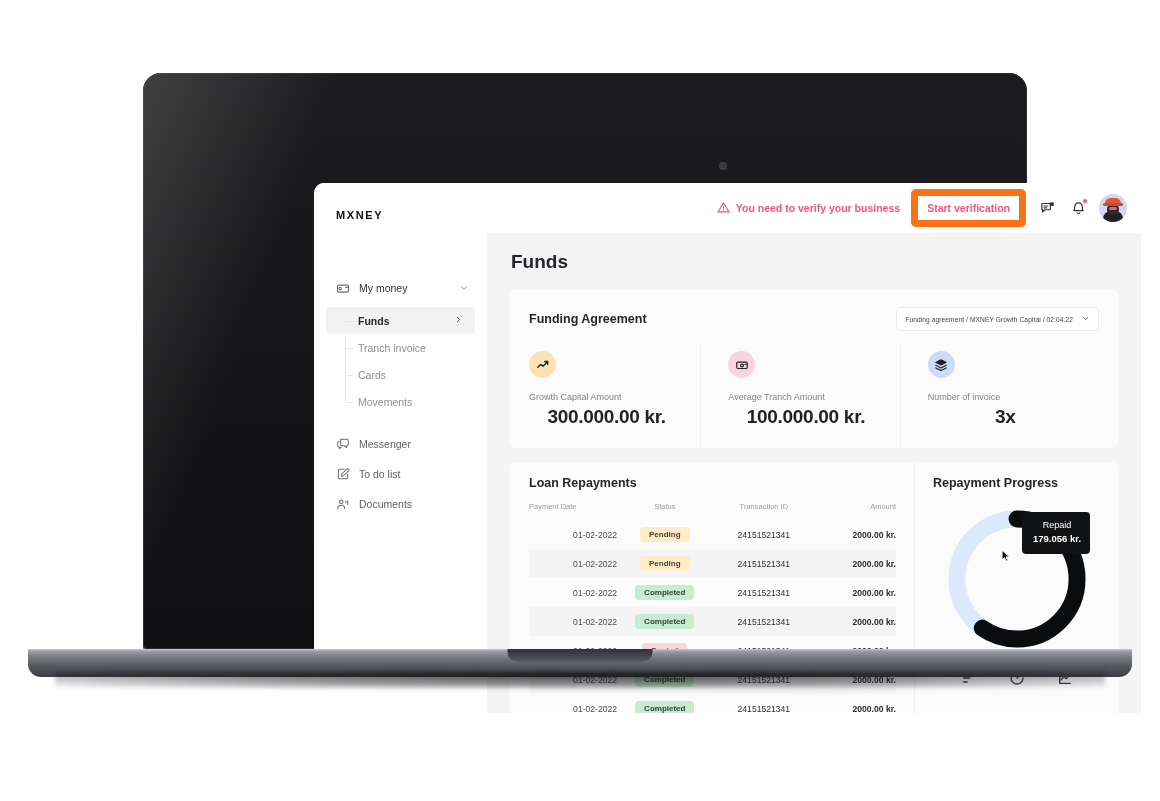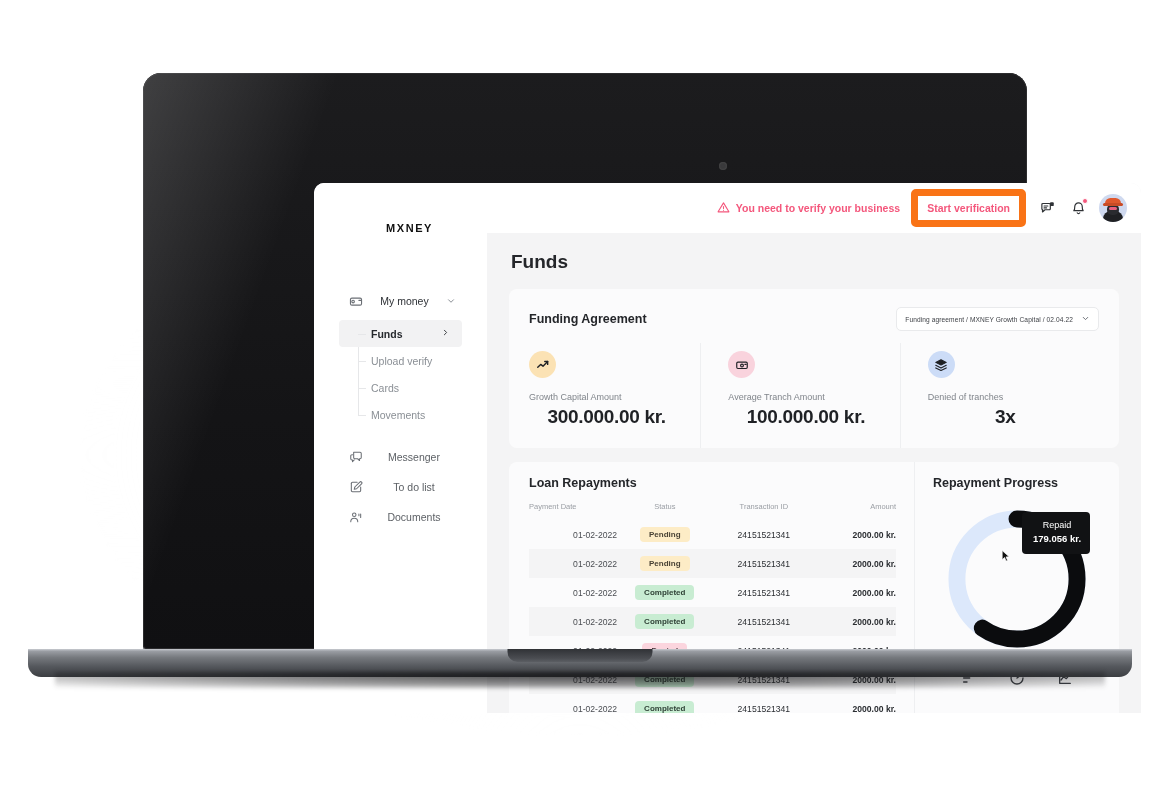--- a/index.html
+++ b/index.html
@@ -70,21 +70,21 @@
     background: radial-gradient(ellipse at 50% 0%, rgba(20,20,22,.85) 0%, rgba(20,20,22,.45) 55%, rgba(20,20,22,0) 100%);
     filter: blur(2px);
   }
 
   
   .app { display: flex; width: 100%; height: 100%; background:#f4f4f5; }
 
   
   .sidebar {
     width: 173px; flex: 0 0 173px; background:#fff;
-    padding: 17px; display:flex; flex-direction:column;text-align:center;
+    padding: 4px; display:flex; flex-direction:column;
   }
   .brand {
     font-size: 11px; font-weight: 700; letter-spacing: 1.6px;
     color:#111; padding: 22px 0 0 18px;
   }
   .nav { margin-top: 52px; }
   .nav-row {
     display:flex; align-items:center; gap:9px;
     height: 30px; padding: 0 14px 0 18px;
     font-size: 10.5px; color:#5d6166; cursor:pointer;
@@ -249,21 +249,21 @@
             <div class="subnav">
               <div class="sub-row active">
                 <span>Funds</span>
                 <span class="arrow">
                   <svg viewBox="0 0 24 24" width="9" height="9" fill="none" stroke="currentColor" stroke-width="2.6" stroke-linecap="round" stroke-linejoin="round">
                       <polyline points="9 6 15 12 9 18"></polyline>
                     </svg>
                 </span>
               </div>
               <div class="sub-row">
-                <span>Upload verify</span>
+                <span>Tranch invoice</span>
               </div>
               <div class="sub-row">
                 <span>Cards</span>
               </div>
               <div class="sub-row">
                 <span>Movements</span>
               </div>
             </div>
 
             <div class="nav-gap"></div>
@@ -389,21 +389,21 @@
                 </div>
 
                 <div class="stat">
                   <div class="bubble" style="background:#ccdcf7">
                     <svg viewBox="0 0 24 24" fill="none" stroke="#1f2125" stroke-width="1.9" stroke-linecap="round" stroke-linejoin="round">
                       <path d="M12 3 3 7.5 12 12l9-4.5z" fill="#1f2125"></path>
                         <path d="M3 12.5 12 17l9-4.5"></path>
                         <path d="M3 17 12 21.5 21 17"></path>
                     </svg>
                   </div>
-                  <div class="stat-lbl">Denied of tranches</div>
+                  <div class="stat-lbl">Number of invoice</div>
                   <div class="stat-val">3x</div>
                 </div>
 
               </div>
             </section>
 
             <section class="lower">
 
               <div class="col-left">
                 <div class="sec-title">Loan Repayments</div>

